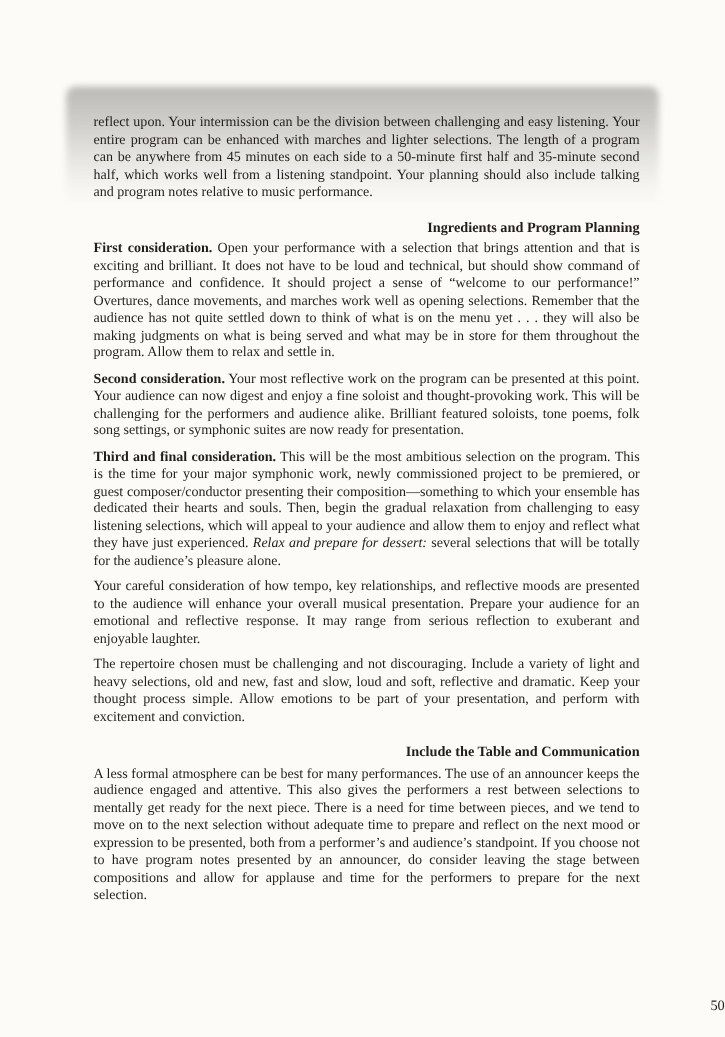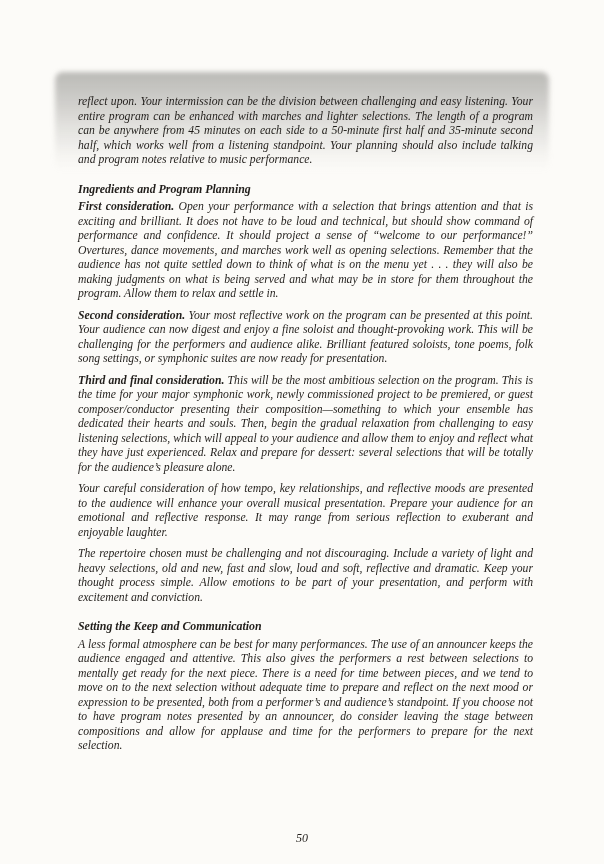--- a/index.html
+++ b/index.html
@@ -1,15 +1,15 @@
 <!DOCTYPE html>
 <html lang="en"><head>
 <meta charset="utf-8">
 <style>
-  * { margin: 0; padding: 0; box-sizing: border-box; font-style: italic; }
+  * { margin: 0; padding: 0; box-sizing: border-box; }
   html, body { width: 604px; height: 864px; }
   body {
     background: #fcfbf8;
     font-family: "Liberation Serif", "DejaVu Serif", serif;
     color: #211e1b;
     position: relative;
     overflow: hidden;
   }
   .page { position: absolute; inset: 0; background: #fcfbf8; }
   .scan-shadow {
@@ -35,27 +35,27 @@
     text-align: justify;
     hyphens: auto;
     -webkit-hyphens: auto;
   }
   .body { margin-bottom: 7px; }
   .heading {
     font-size: 11.9px;
     font-weight: bold;
     margin-top: 14px;
     margin-bottom: 4px;
-    text-align: left;
+    text-align: right;
   }
   .lead { font-weight: bold; }
   .page-number {
     position: absolute;
     left: 0; right: 0; bottom: 18px;
-    text-align: center;
+    text-align: right;
     font-size: 12px;
     z-index: 2;
   }
 </style>
 </head>
 <body>
 
 <div class="page">
   <div class="scan-shadow"></div>
 
@@ -69,20 +69,20 @@
 
     <p class="body"><b class="lead">Second consideration.</b> <span>Your most reflective work on the program can be presented at this point. Your audience can now digest and enjoy a fine soloist and thought-provoking work. This will be challenging for the performers and audience alike. Brilliant featured soloists, tone poems, folk song settings, or symphonic suites are now ready for presentation.</span></p>
 
     <p class="body"><b class="lead">Third and final consideration.</b> <span>This will be the most ambitious selection on the program. This is the time for your major symphonic work, newly commissioned project to be premiered, or guest composer/conductor presenting their composition—something to which your ensemble has dedicated their hearts and souls. Then, begin the gradual relaxation from challenging to easy listening selections, which will appeal to your audience and allow them to enjoy and reflect what they have just experienced.</span> <em>Relax and prepare for dessert:</em> <span>several selections that will be totally for the audience’s pleasure alone.</span></p>
 
 
     <p class="body">Your careful consideration of how tempo, key relationships, and reflective moods are presented to the audience will enhance your overall musical presentation. Prepare your audience for an emotional and reflective response. It may range from serious reflection to exuberant and enjoyable laughter.</p>
 
     <p class="body">The repertoire chosen must be challenging and not discouraging. Include a variety of light and heavy selections, old and new, fast and slow, loud and soft, reflective and dramatic. Keep your thought process simple. Allow emotions to be part of your presentation, and perform with excitement and conviction.</p>
 
-    <h2 class="heading">Setting the Keep and Communication</h2>
+    <h2 class="heading">Include the Table and Communication</h2>
 
     <p class="body">A less formal atmosphere can be best for many performances. The use of an announcer keeps the audience engaged and attentive. This also gives the performers a rest between selections to mentally get ready for the next piece. There is a need for time between pieces, and we tend to move on to the next selection without adequate time to prepare and reflect on the next mood or expression to be presented, both from a performer’s and audience’s standpoint. If you choose not to have program notes presented by an announcer, do consider leaving the stage between compositions and allow for applause and time for the performers to prepare for the next selection.</p>
 
   </div>
 
   <div class="page-number">50</div>
 </div>
 
 </body></html>

